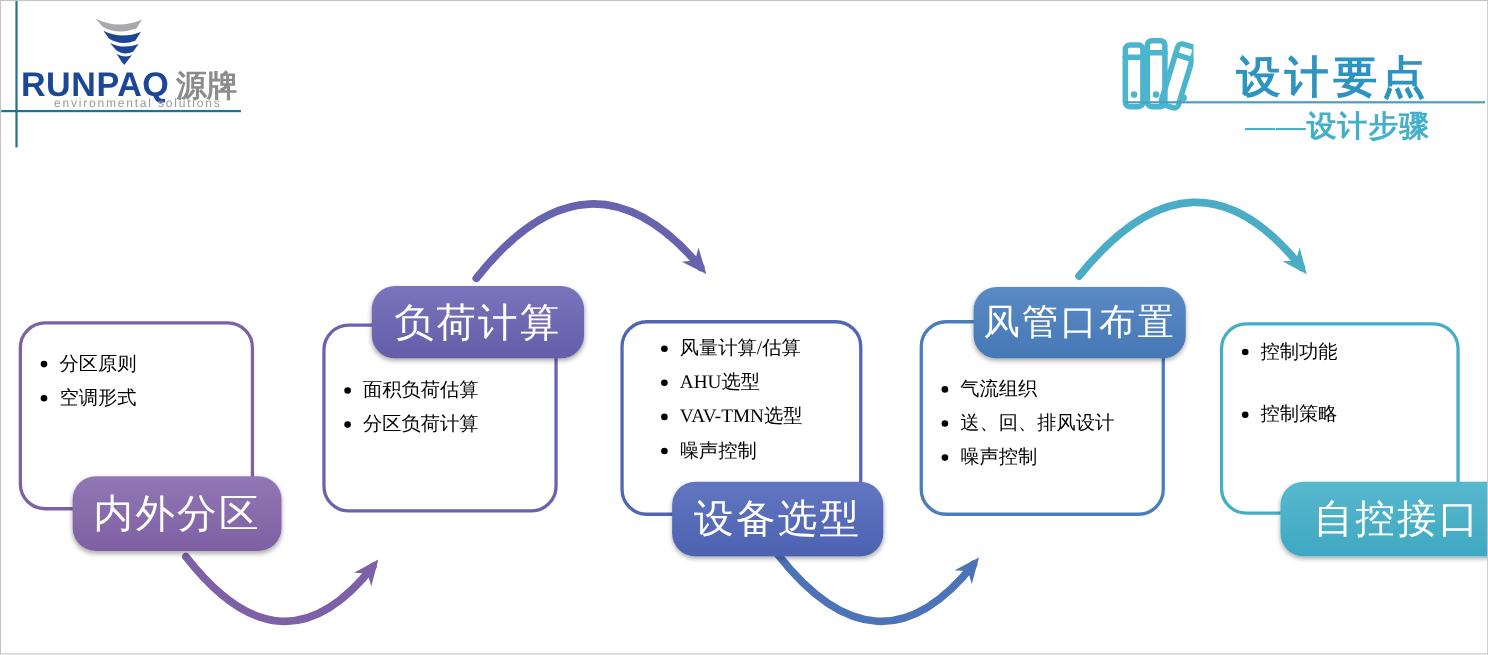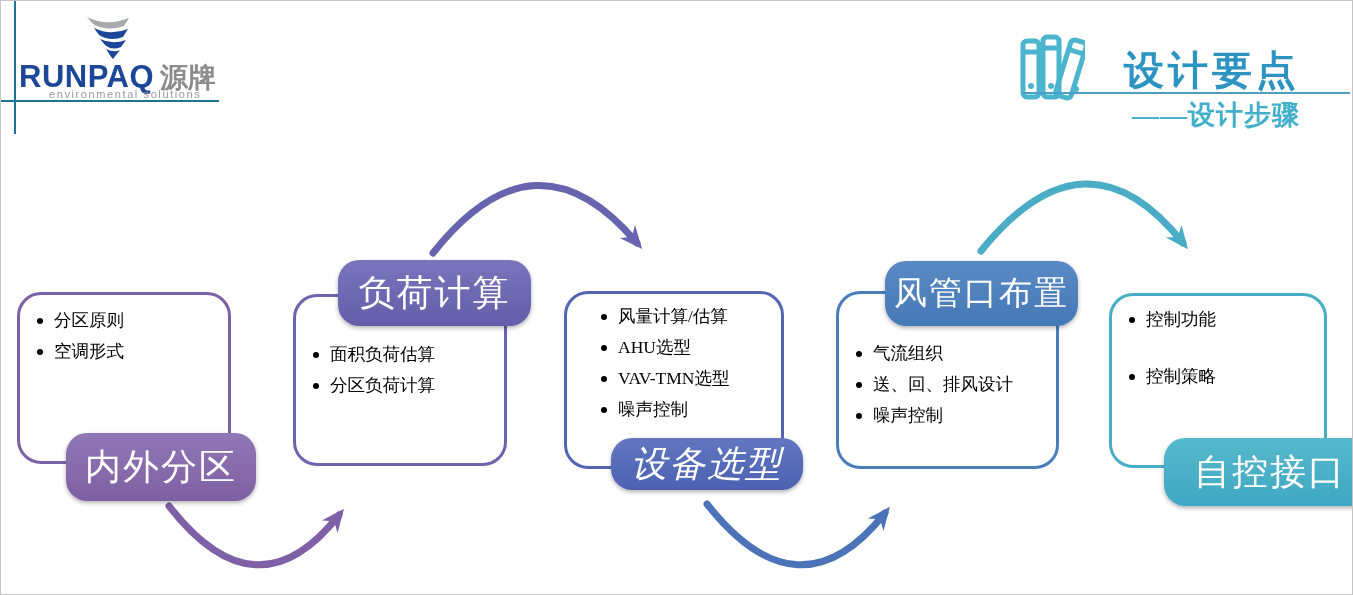--- a/index.html
+++ b/index.html
@@ -31,29 +31,29 @@
     box-sizing:border-box;z-index:2;}
   .label{position:absolute;z-index:3;border-radius:21px;color:#fff;display:flex;
     align-items:center;justify-content:center;letter-spacing:2px;
     box-shadow:0 2px 4px rgba(0,0,0,.30);}
   .bullets{margin:0;padding:0;list-style:none;}
   .bullet-row{display:flex;align-items:flex-start;font-size:17.5px;color:#000;
     line-height:31px;}
   .dot{flex:0 0 auto;width:6px;height:6px;border-radius:50%;background:#000;
     margin:13px 11px 0 0;}
   
-  .b1{left:16px; top:291px;width:214px;height:172px;border-color:#7C61A6;padding:10px 10px 0 17px;}
+  .b1{left:16px; top:291px;width:214px;height:172px;border-color:#7C61A6;padding:20px 10px 0 17px;}
   .b2{left:292px;top:293px;width:214px;height:172px;border-color:#6A64AF;padding:42px 10px 0 17px;}
   .b3{left:563px;top:290px;width:220px;height:178px;border-color:#5267B4;padding:7px 8px 0 34px;}
   .b4{left:835px;top:290px;width:223px;height:178px;border-color:#4A7EBB;padding:44px 8px 18px 17px;}
   .b5{left:1108px;top:292px;width:218px;height:175px;border-color:#45AEC6;padding:8px 10px 0 17px;}
   .b5 .bullet-row + .bullet-row{margin-top:26px;}
   .t1{left:65px;  top:432px;width:190px;height:68px;font-size:36px;background:linear-gradient(#9177B5,#7E60A2);}
   .t2{left:337px; top:259px;width:193px;height:66px;font-size:36px;background:linear-gradient(#7A74BC,#645EAA);}
-  .t3{left:610px; top:437px;width:192px;height:52px;font-size:36px;background:linear-gradient(#6276C0,#4C62B1);font-style:italic;}
+  .t3{left:610px; top:437px;width:192px;height:68px;font-size:36px;background:linear-gradient(#6276C0,#4C62B1);}
   .t4{left:884px; top:260px;width:193px;height:65px;font-size:33px;background:linear-gradient(#5A8AC4,#4578B6);}
   .t5{left:1163px;top:437px;width:212px;height:68px;font-size:36px;background:linear-gradient(#57B8CD,#3FA8C2);}
   .arrows{position:absolute;left:0;top:0;width:1353px;height:595px;z-index:1;}
 </style>
 </head>
 <body>
 
 <div class="v-rule"></div>
 <div class="h-rule"></div>
 <svg class="logo-swirl" viewBox="0 0 46 46">

